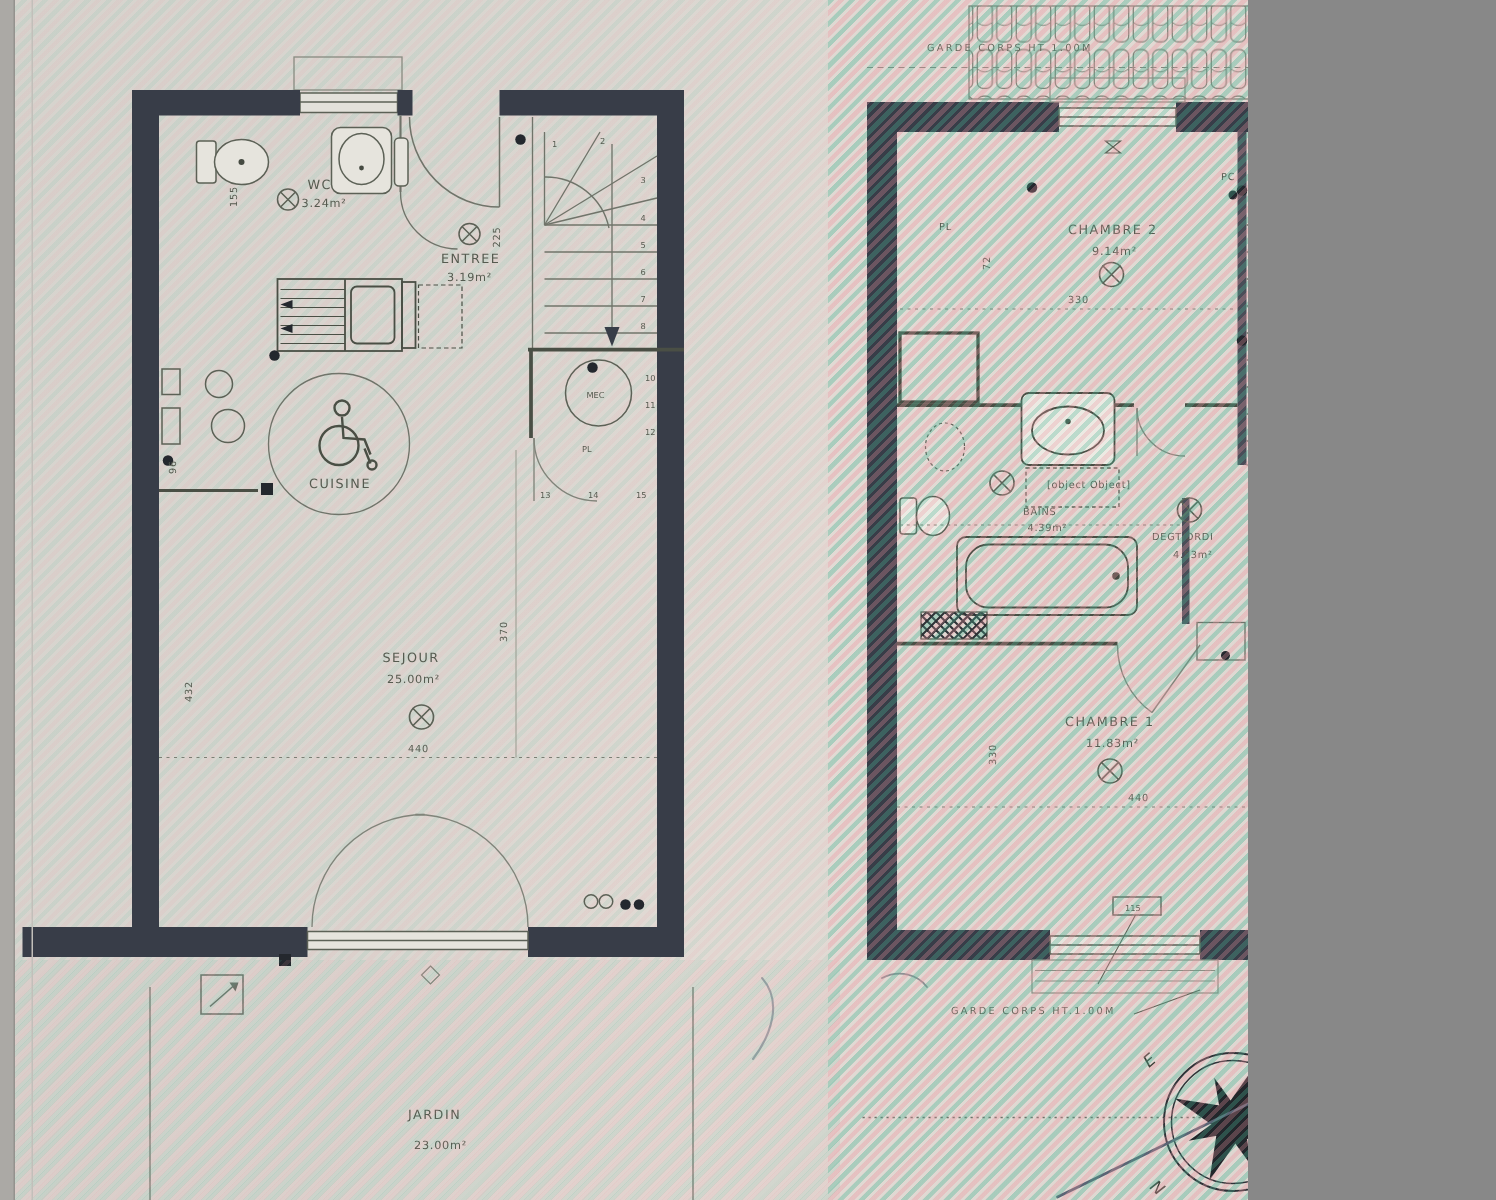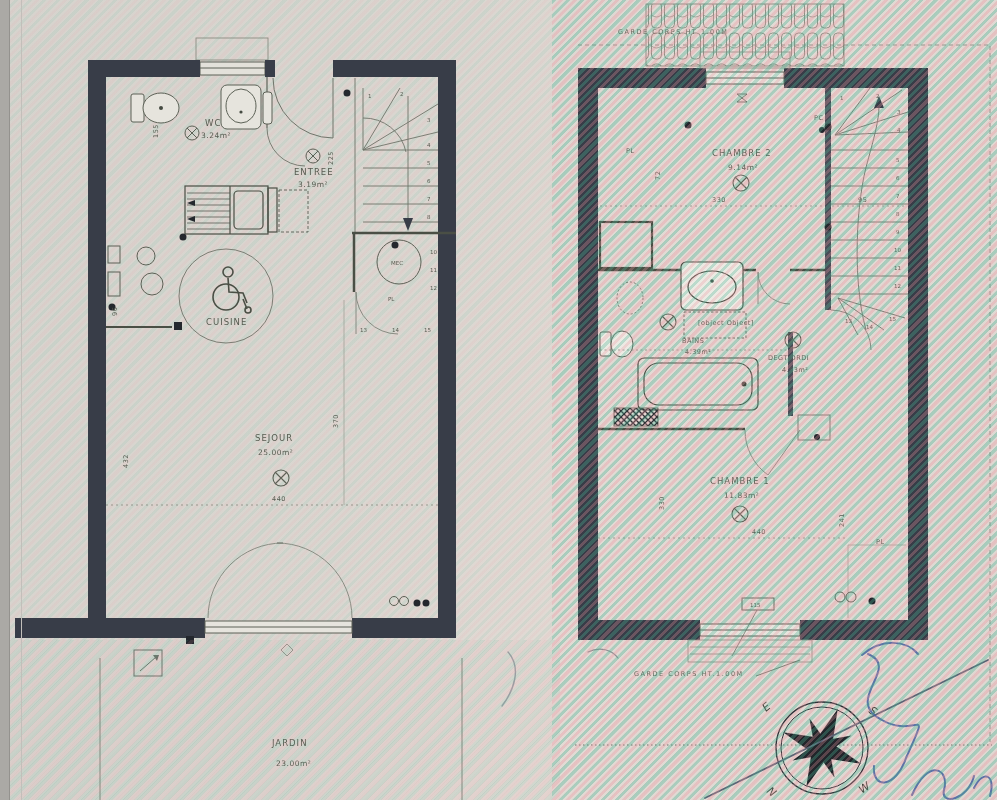--- a/index.html
+++ b/index.html
@@ -1,17 +1,17 @@
 <!DOCTYPE html>
 <html><head>
 <meta charset="utf-8">
 <style>
   html,body{margin:0;padding:0;background:#888;}
   .canvas{
-    position:relative;width:997px;height:800px;overflow:hidden;
+    position:relative;width:832px;height:800px;overflow:hidden;
     background:linear-gradient(105deg,#d6d3cd 0%,#dad6d0 40%,#e2dad4 62%,#ded7d1 100%);
     font-family:"DejaVu Sans",sans-serif;
   }
   .moire-weak{
     position:absolute;inset:0;pointer-events:none;
     background:repeating-linear-gradient(135deg,
       rgba(84,186,156,0.10) 0px,rgba(84,186,156,0.10) 3px,
       rgba(255,255,255,0) 3px,rgba(255,255,255,0) 5px,
       rgba(236,154,164,0.10) 5px,rgba(236,154,164,0.10) 8px,
       rgba(255,255,255,0) 8px,rgba(255,255,255,0) 10px);

